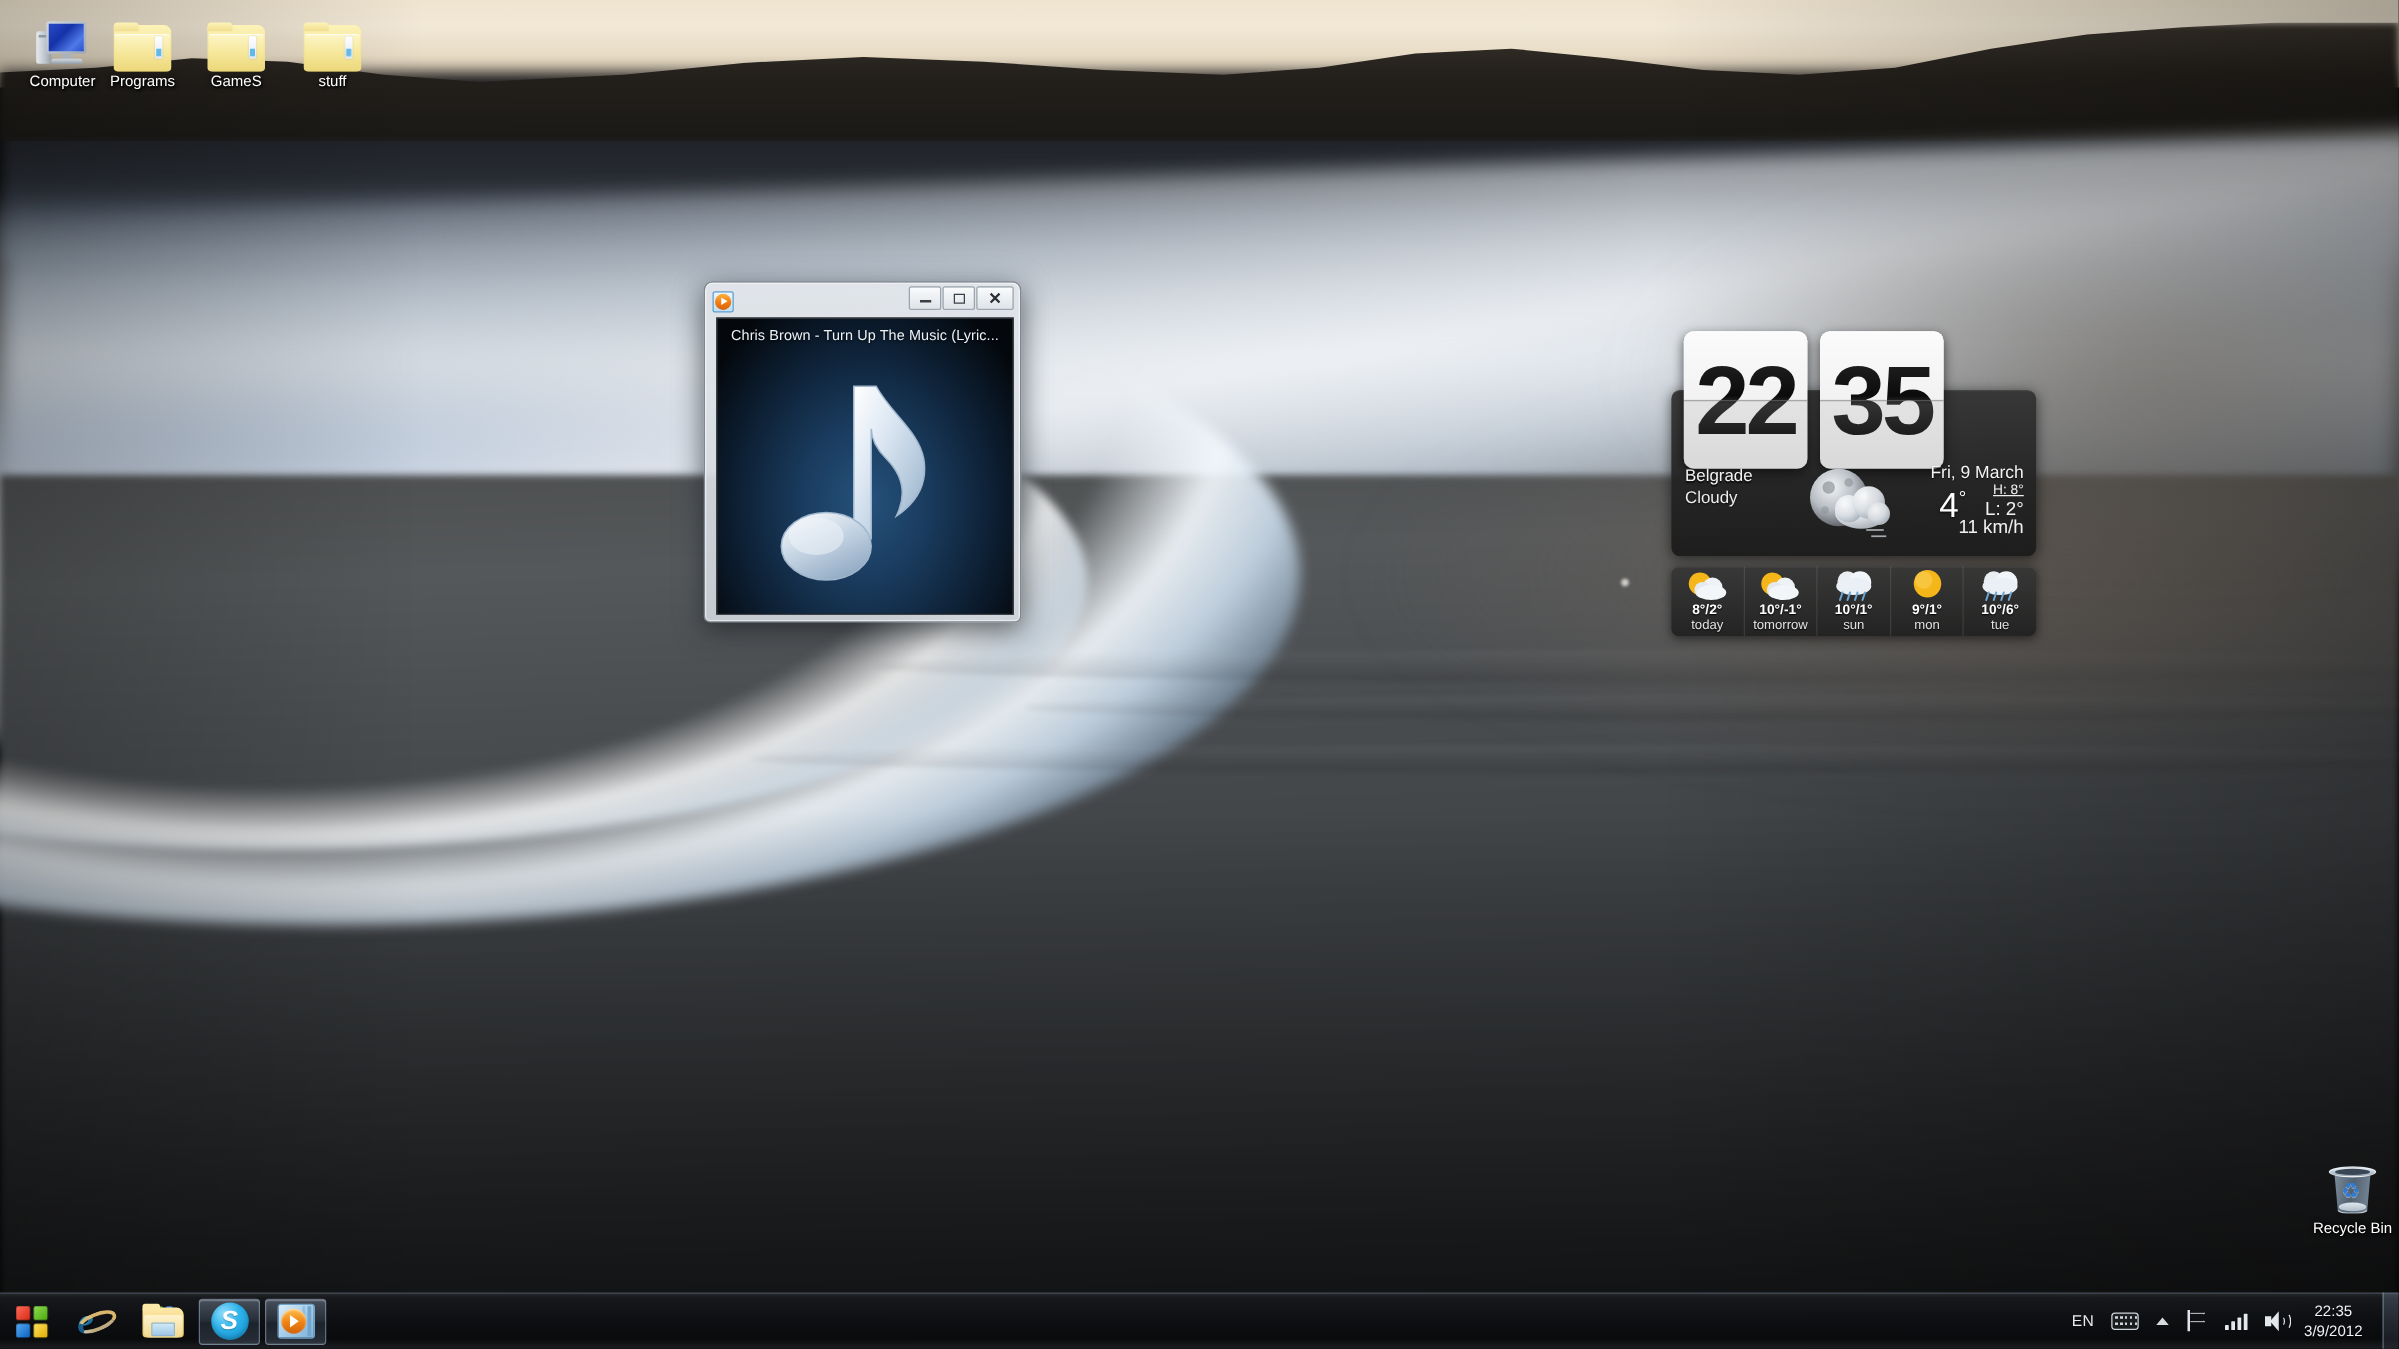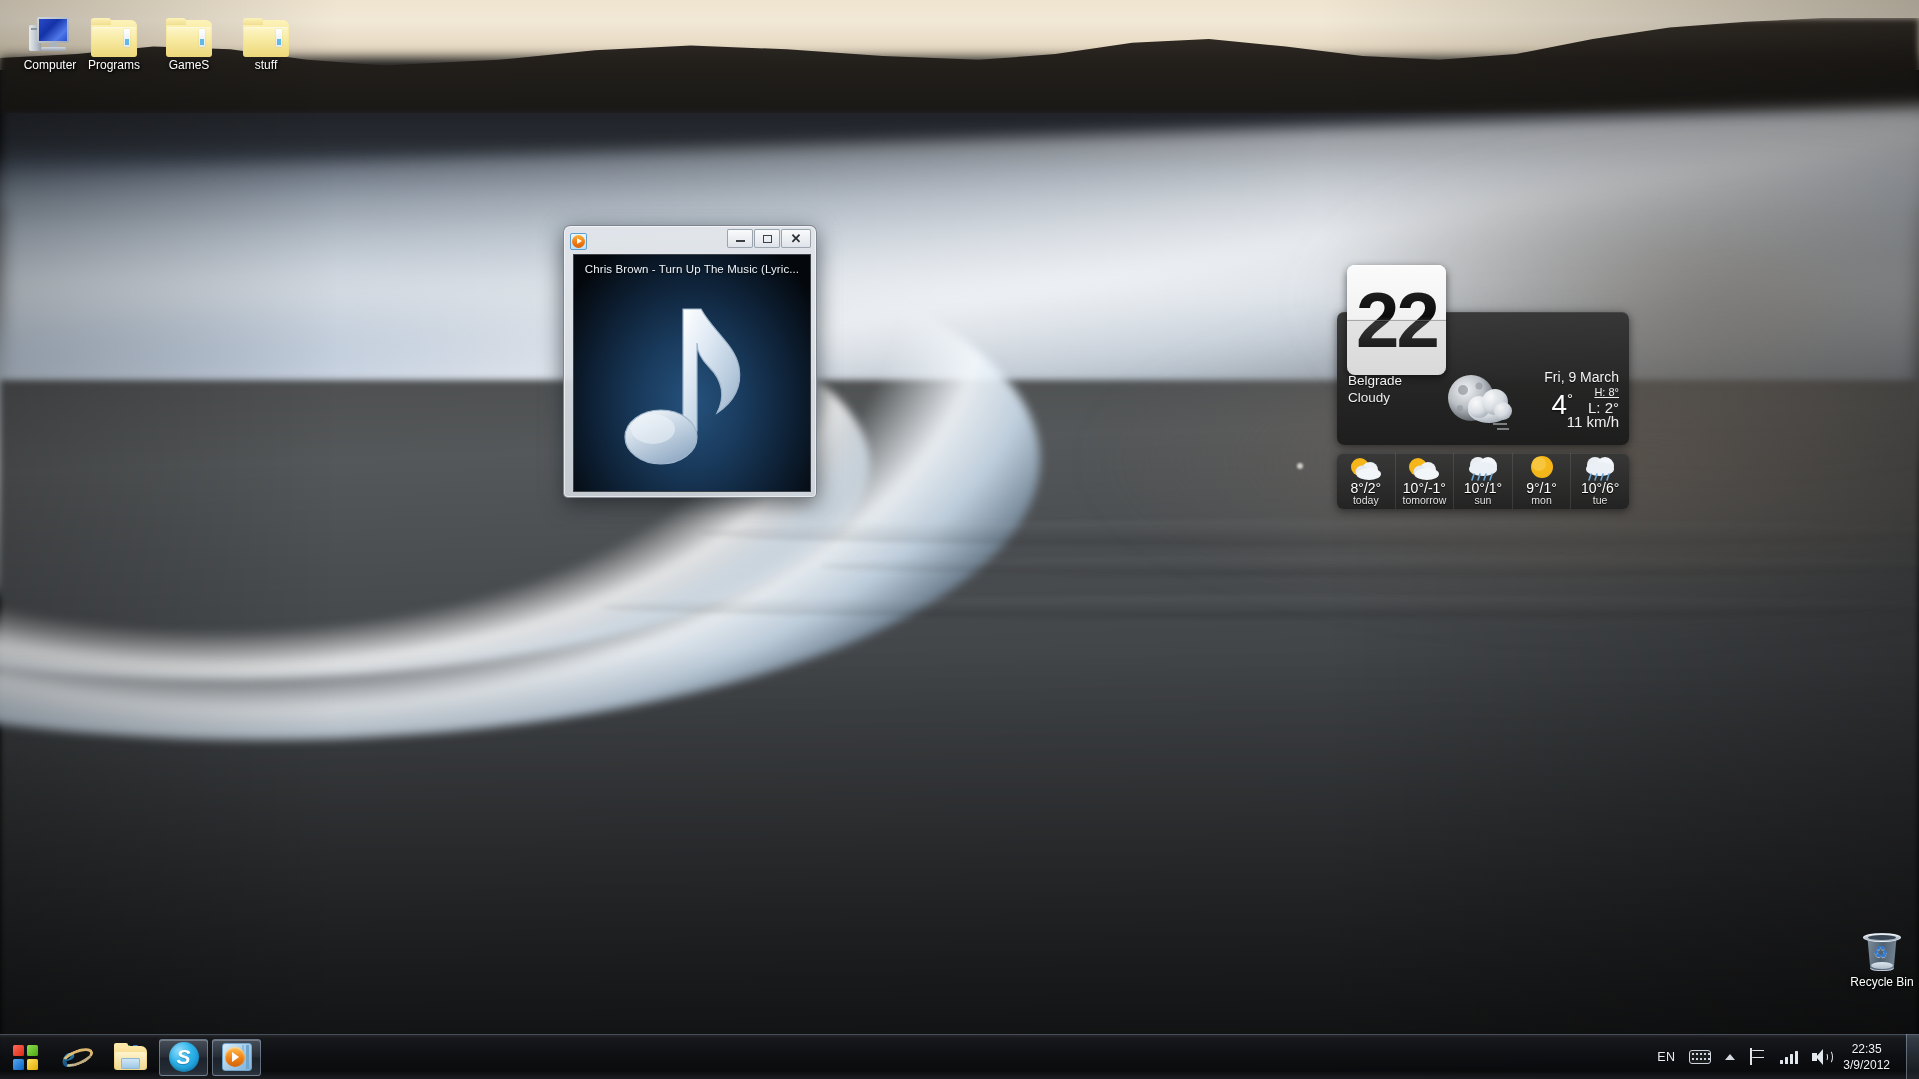--- a/index.html
+++ b/index.html
@@ -350,21 +350,21 @@
     box-shadow:0 2px 8px rgba(0,0,0,0.5), inset 0 1px 0 rgba(255,255,255,0.07);
     overflow:hidden;
   }
   .fc-day {
     flex:1; position:relative; display:flex; flex-direction:column; align-items:center;
     justify-content:flex-end; padding-bottom:3px;
     border-right:1px solid rgba(255,255,255,0.10);
   }
   .fc-day:last-child { border-right:none; }
   .fc-ico { position:absolute; top:1px; left:50%; transform:translateX(-50%); width:40px; height:28px; }
-  .fc-t { color:#fff; font-size:14px; line-height:12px; font-weight:normal; text-shadow:0 1px 1px #000; }
+  .fc-t { color:#fff; font-size:11px; line-height:12px; font-weight:bold; text-shadow:0 1px 1px #000; }
   .fc-l { color:#e2e2e2; font-size:10.5px; line-height:12px; text-shadow:0 1px 1px #000; }
 
   
   #taskbar {
     position:absolute; left:0; bottom:0; width:1919px; height:45px;
     background:linear-gradient(180deg,
       rgba(38,40,44,0.93) 0%,
       rgba(22,24,28,0.95) 8%,
       rgba(14,15,18,0.96) 48%,
       rgba(10,11,13,0.97) 82%,
@@ -623,20 +623,23 @@
       </svg>
     </div>
   </div>
 </div>
 
 <div id="widget">
   <div class="w-panel">
     <div class="flip h">
       <span>22</span>
     </div>
+    <div class="flip m">
+      <span>35</span>
+    </div>
 
     <div class="w-city">Belgrade</div>
     <div class="w-cond">Cloudy</div>
     <div class="w-date">Fri, 9 March</div>
 
     <div class="w-bigicon">
       <svg width="86" height="70" viewBox="0 0 86 70">
         <defs>
           <radialGradient id="moon" cx="38%" cy="32%" r="70%">
             <stop offset="0%" stop-color="#f2f4f6"></stop>

